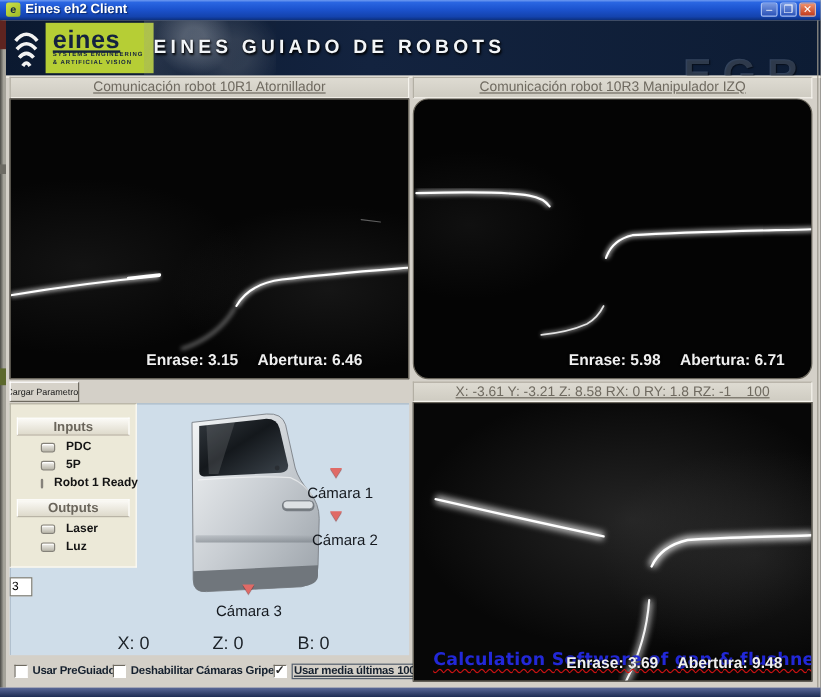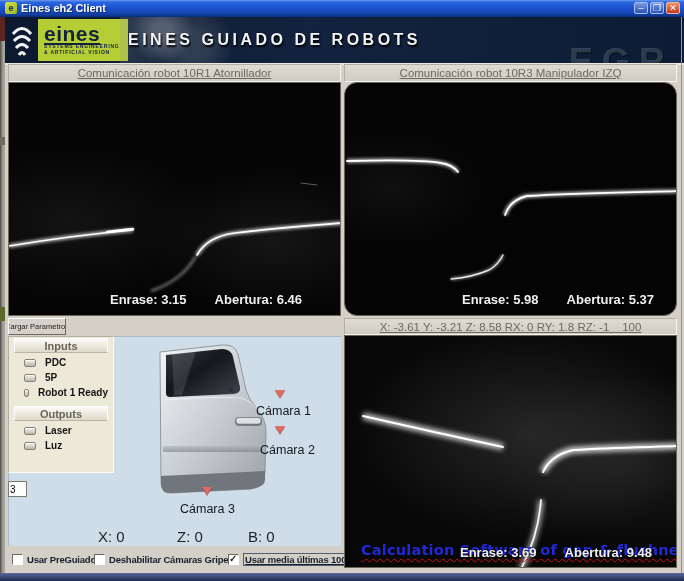--- a/index.html
+++ b/index.html
@@ -37,46 +37,46 @@
     color:rgba(140,160,190,.30);text-shadow:1px 1px 1px rgba(0,0,0,.5);}
 
   
   .phead{position:absolute;background:linear-gradient(180deg,#dedbd2,#cfccc2);
     border:1px solid;border-color:#b3afa4 #f5f3ed #f5f3ed #b3afa4;box-sizing:border-box;
     color:#6f6a60;font-size:11.5px;display:flex;align-items:center;justify-content:center;white-space:pre;text-decoration:underline;}
   .cam{position:absolute;border:1px solid #6a665c;box-sizing:border-box;overflow:hidden;background:#050505;}
   .cam svg{position:absolute;left:0;top:0;}
   .cam .glow{stroke:#fff;fill:none;opacity:.6;}
   .cam .core{stroke:#fff;fill:none;stroke-linecap:round;}
-  .meas{position:absolute;display:flex;gap:28px;color:#efefef;font-size:13px;font-weight:700;
+  .meas{position:absolute;display:flex;gap:16px;color:#efefef;font-size:13px;font-weight:700;
     text-shadow:0 0 2px #000;z-index:3;white-space:nowrap;}
   .cam-tl{left:8px;top:82px;width:333px;height:234px;
     background:radial-gradient(60% 45% at 18% 60%,rgba(42,42,42,.38),transparent 70%),
                radial-gradient(55% 42% at 80% 68%,rgba(56,56,56,.32),transparent 72%),#050505;}
   .cam-tr{left:344px;top:82px;width:333px;height:234px;
     background:radial-gradient(42% 38% at 14% 45%,rgba(34,34,34,.4),transparent 70%),#040404;border-radius:13px;}
   .cam-br{left:344px;top:335px;width:333px;height:233px;
     background:radial-gradient(72% 62% at 55% 42%,rgba(74,74,74,.45),transparent 76%),
                radial-gradient(52% 52% at 86% 55%,rgba(64,64,64,.35),transparent 75%),#070707;}
   .wm{position:absolute;left:16px;bottom:9px;z-index:2;color:#2228d8;font-weight:700;font-size:14.5px;
     font-family:"DejaVu Sans",sans-serif;letter-spacing:.2px;white-space:nowrap;
     text-decoration:underline wavy #cc1111;text-decoration-thickness:1px;text-underline-offset:3px;}
 
   
   .loadbtn{position:absolute;left:8px;top:318px;width:58px;height:17px;background:#d6d2c9;
     border:1px solid;border-color:#fff #6e6a60 #6e6a60 #fff;box-sizing:border-box;
     font-size:7.5px;color:#1a1a1a;white-space:nowrap;overflow:hidden;display:flex;align-items:center;justify-content:center;}
   .bluearea{position:absolute;left:8px;top:336px;width:333px;height:210px;background:#cfdde9;
     box-shadow:inset 1px 1px 0 #a9bac7;}
   .sidebar{position:absolute;left:8px;top:336px;width:106px;height:137px;background:#ece9d8;
-    border:1px solid;border-color:#b3afa0 #fcfbf6 #fcfbf6 #b3afa0;box-sizing:border-box;padding:1px 5px;}
+    border:1px solid;border-color:#b3afa0 #fcfbf6 #fcfbf6 #b3afa0;box-sizing:border-box;padding:11px 5px;}
   .grp{height:15px;background:linear-gradient(180deg,#fbfaf6,#dedacb);border:1px solid #fff;
     border-bottom-color:#b9b4a6;box-sizing:border-box;color:#6a655b;font-weight:700;font-size:11px;
     display:flex;align-items:center;justify-content:center;}
-  .iorow{display:flex;align-items:center;gap:9px;margin:4px 0 0 10px;height:11px;}
+  .iorow{display:flex;align-items:center;gap:9px;margin:4px 0 0 20px;height:11px;}
   .led{width:12px;height:8px;border-radius:2px;border:1px solid #85827a;box-sizing:border-box;
     background:linear-gradient(#f4f3ee,#b9b6aa);box-shadow:inset 0 1px #fff;}
   .iolabel{font-size:10px;font-weight:700;color:#141414;white-space:nowrap;}
   .counter{position:absolute;left:8px;top:481px;width:15px;height:14px;border:1px solid #7a7a72;
     font-size:10px;padding:0 1px;background:#fff;font-family:"Liberation Sans",sans-serif;}
   .door{position:absolute;left:138px;top:340px;}
   .tri{position:absolute;width:0;height:0;border-left:5px solid transparent;border-right:5px solid transparent;
     border-top:8px solid #e06a66;filter:drop-shadow(0 1px 0 rgba(120,30,30,.6));}
   .camlabel{position:absolute;font-size:12.5px;color:#14181e;white-space:nowrap;}
   .axis{position:absolute;font-size:15px;color:#1c2228;white-space:nowrap;}
@@ -159,21 +159,21 @@
         </defs>
       <path class="glow" style="stroke-width:4.5;filter:url(#g2);" d="M 2,78 C 40,77 80,77 96,80 Q 108,82 113,89"></path>
       <path class="core" style="stroke-width:1.8;" d="M 2,78 C 40,77 80,77 96,80 Q 108,82 113,89"></path>
       <path class="glow" style="stroke-width:4.5;filter:url(#g2);" d="M 160,132 Q 165,117 182,113 C 230,110 300,109 333,108"></path>
       <path class="core" style="stroke-width:1.8;" d="M 160,132 Q 165,117 182,113 C 230,110 300,109 333,108"></path>
       <path class="glow" style="stroke-width:3;opacity:.5;filter:url(#g2);" d="M 106,196 Q 128,194 144,187 Q 153,182 158,172"></path>
       <path class="core" style="stroke-width:1.4;opacity:.85;" d="M 106,196 Q 128,194 144,187 Q 153,182 158,172"></path>
     </svg>
     <div class="meas" style="right:22px;bottom:8px;">
       <span>Enrase: 5.98</span>
-      <span>Abertura: 5.37</span>
+      <span>Abertura: 6.71</span>
     </div>
   </div>
 
   <button class="loadbtn">Cargar Parametros</button>
 
   <div class="bluearea"></div>
 
   <div class="sidebar">
     <div class="grp">Inputs</div>
     <div class="iorow">

